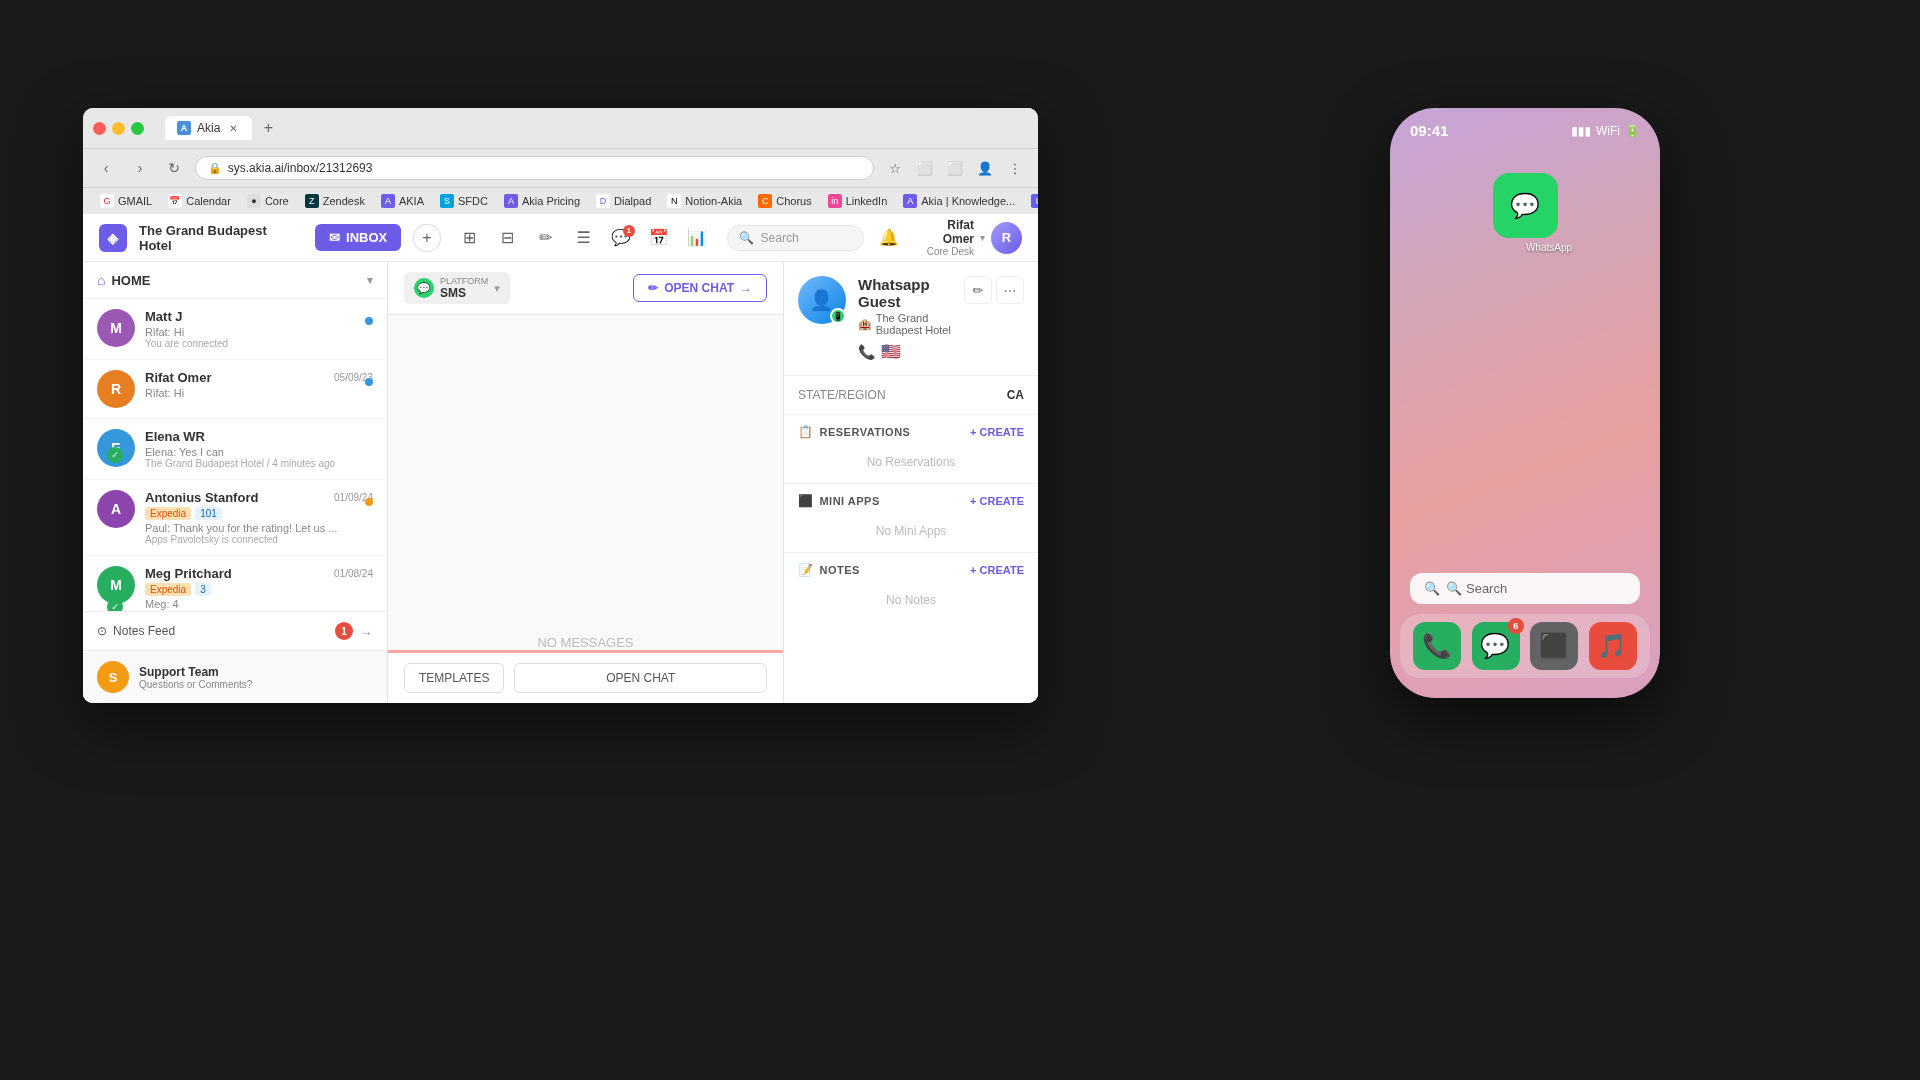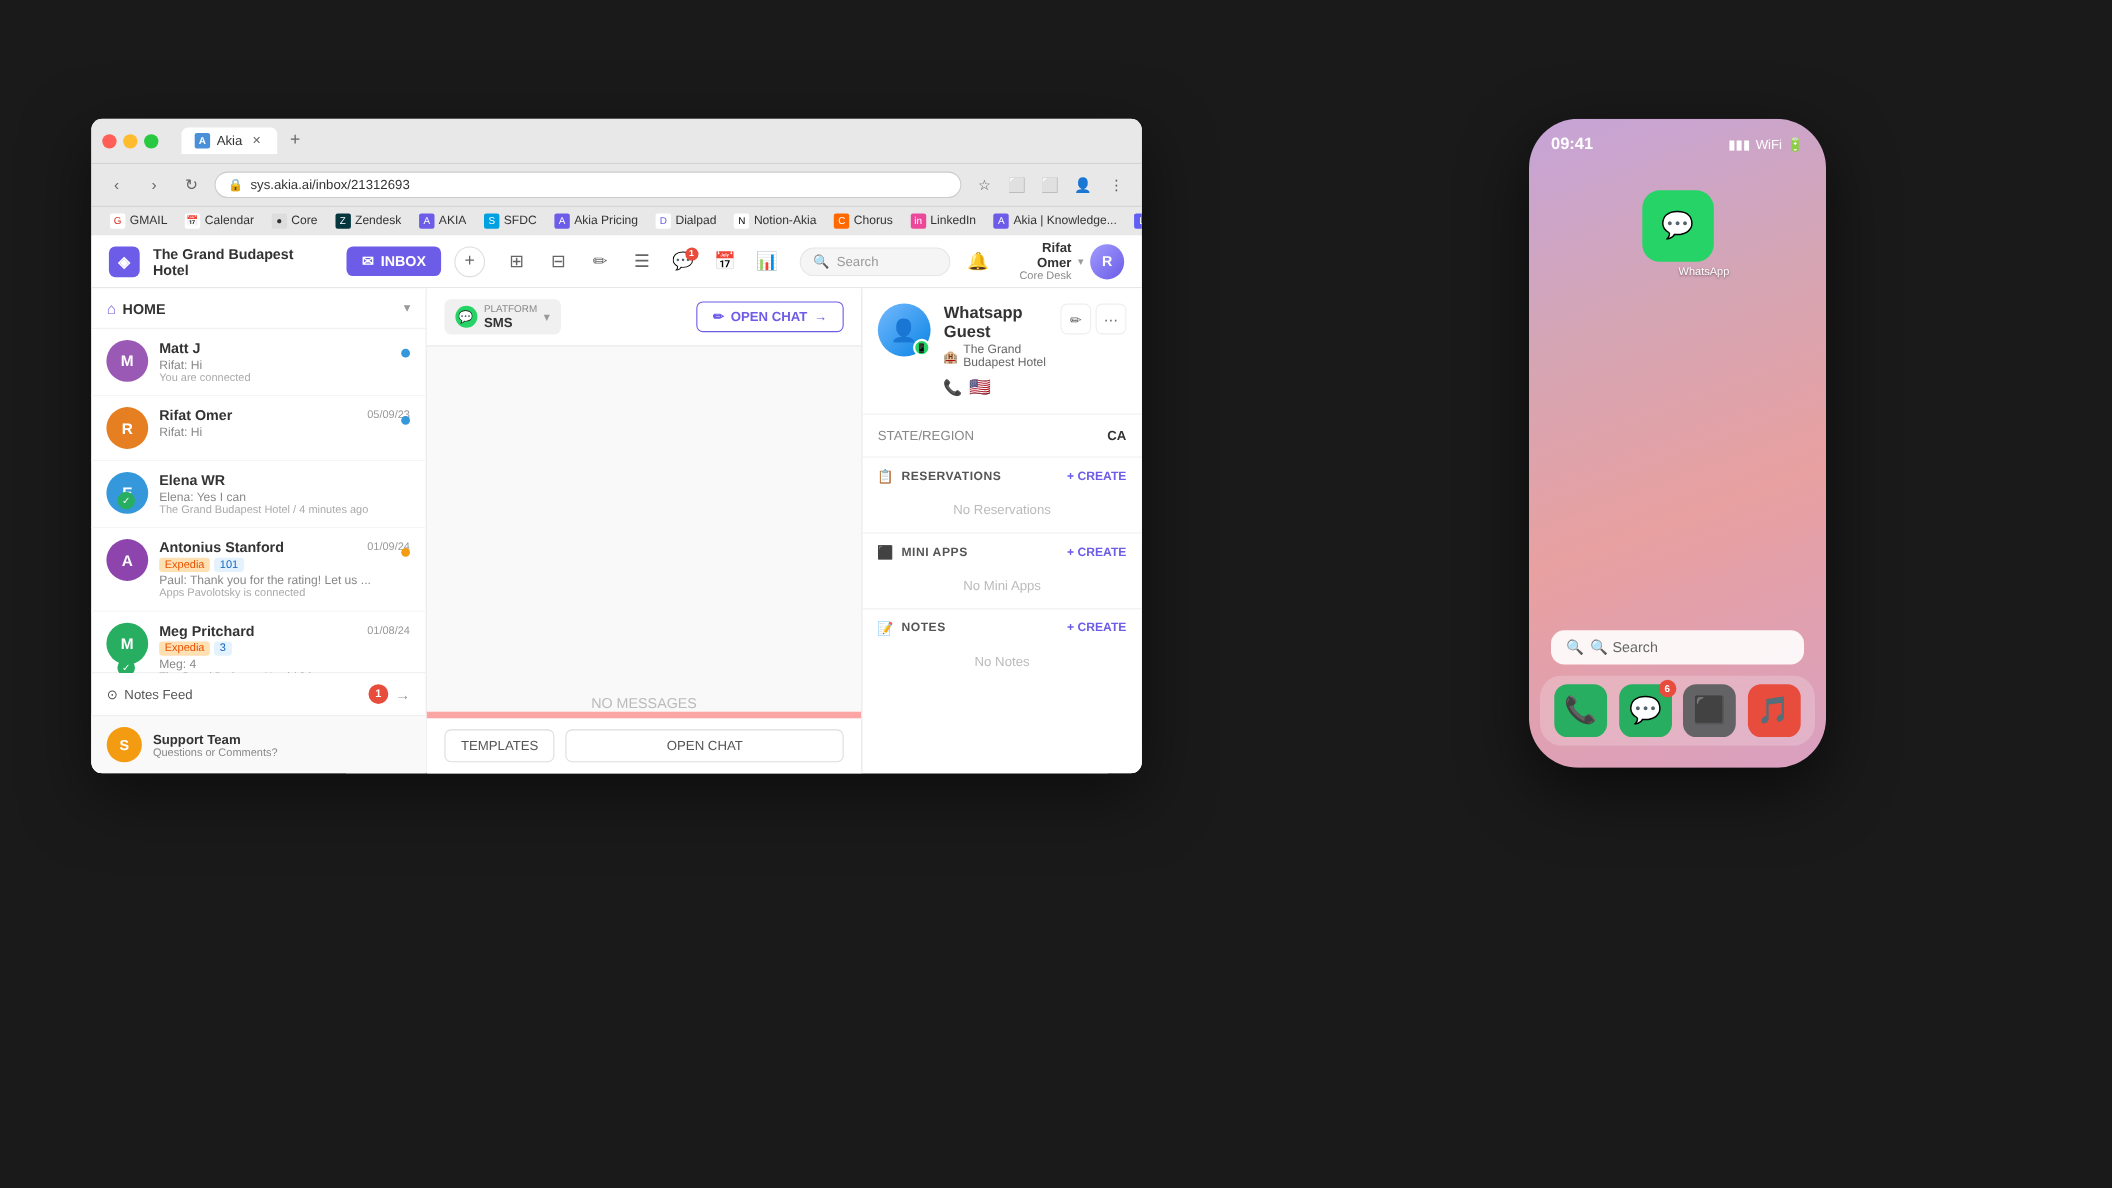--- a/index.html
+++ b/index.html
@@ -702,21 +702,21 @@
       color: #bbb;
       font-size: 13px;
     }
 
     .chat-footer {
       display: flex;
       align-items: center;
       gap: 10px;
       padding: 10px 16px;
       background: #fff;
-      border-top: 6px solid #fca5a5;
+      border-top: 3px solid #fca5a5;
     }
 
     .templates-btn {
       border: 1px solid #ddd;
       background: #fff;
       border-radius: 6px;
       padding: 7px 14px;
       font-size: 12px;
       color: #555;
       cursor: pointer;

